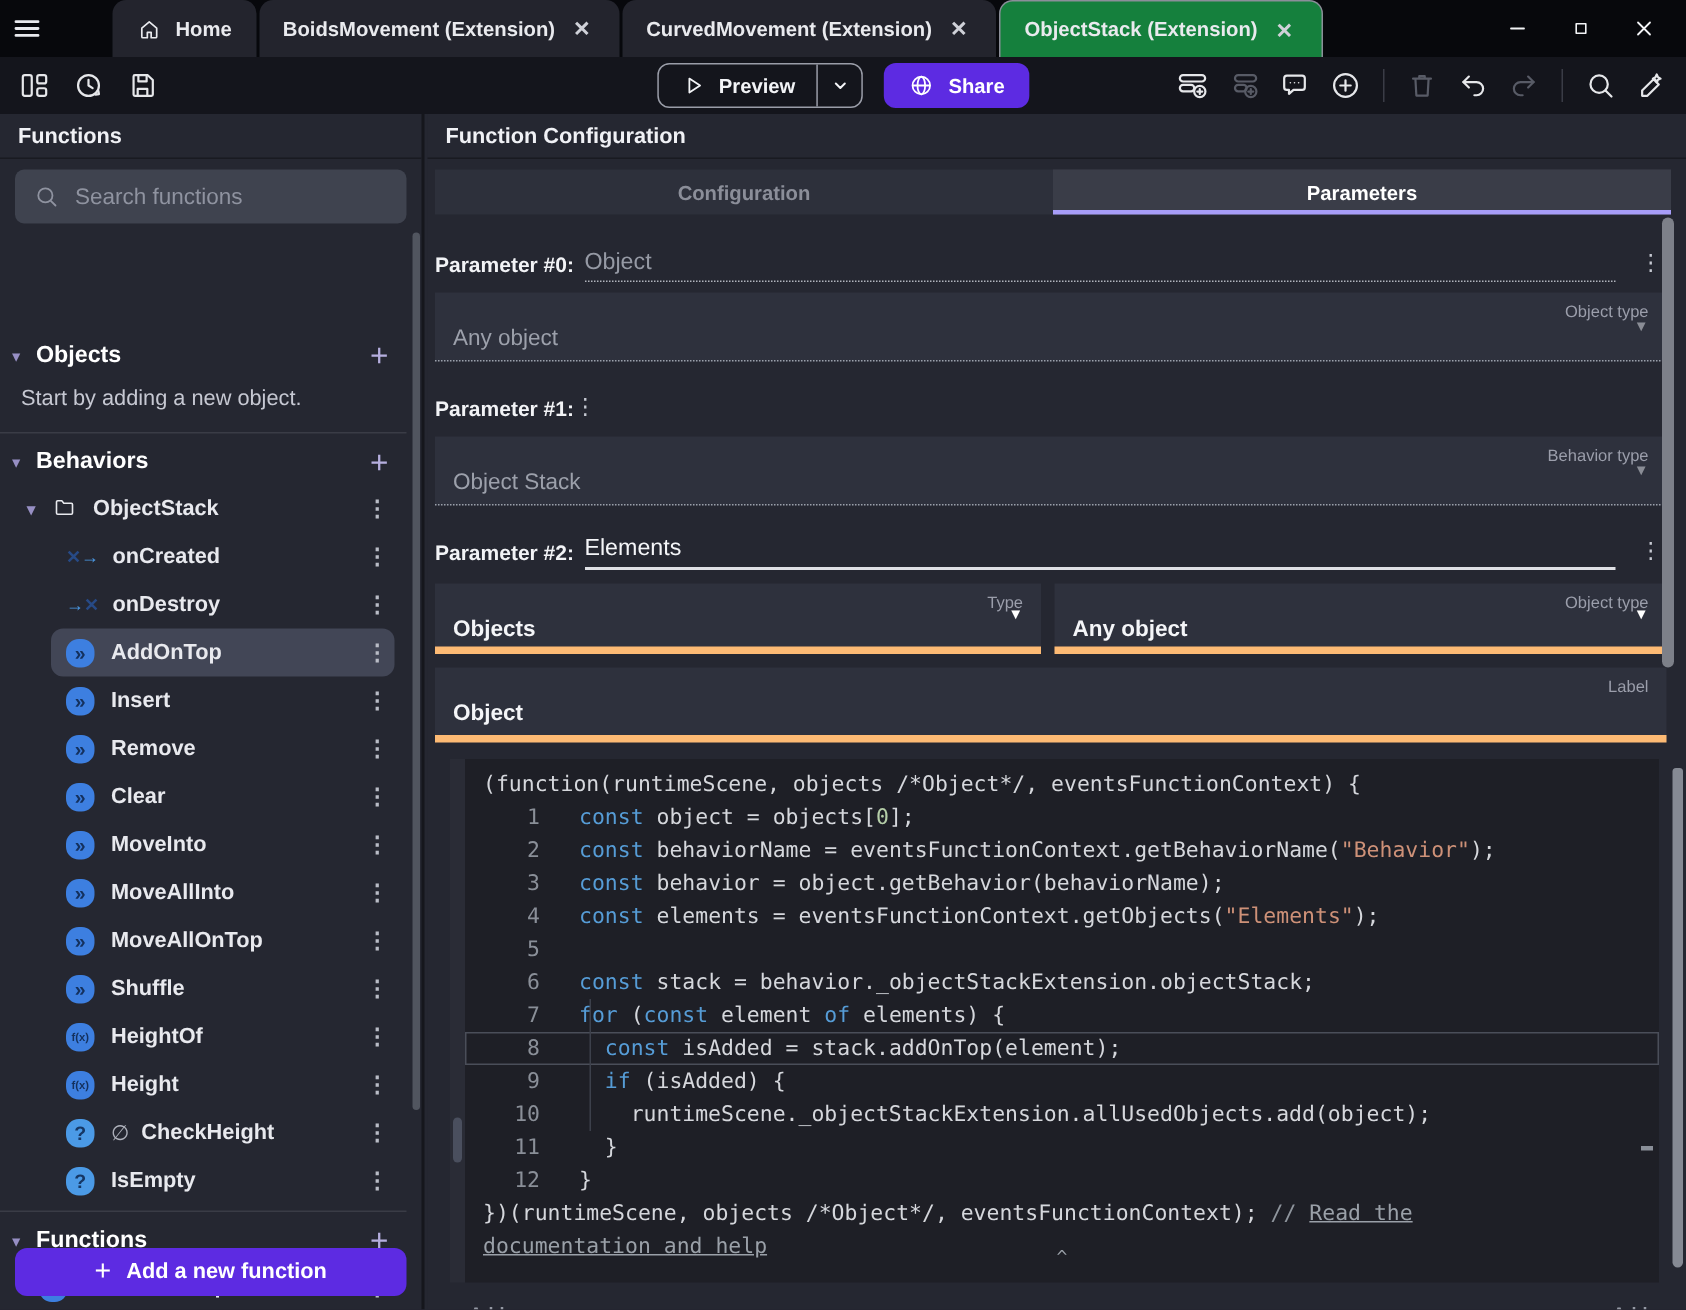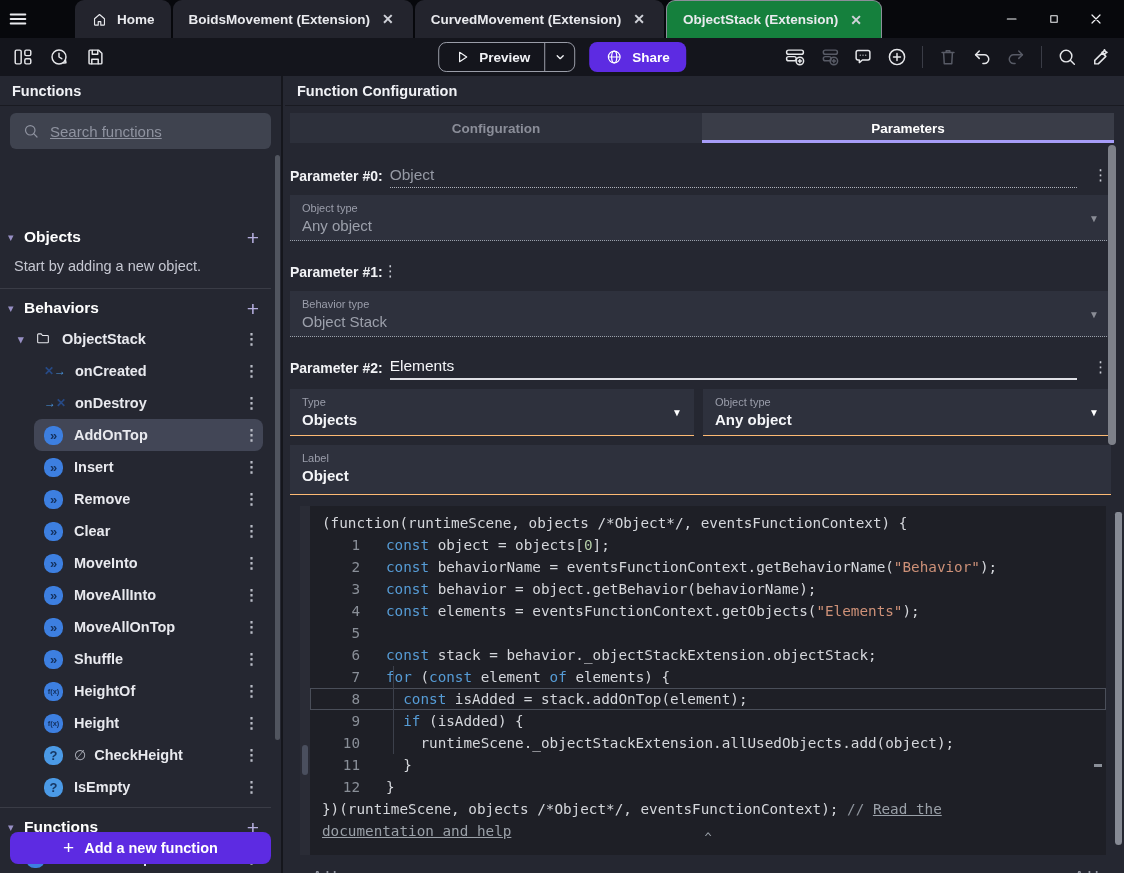--- a/index.html
+++ b/index.html
@@ -33,21 +33,21 @@
   .icon-btn.disabled { color:#585b66; }
   .tb-divider { width:1px; height:22px; background:#3a3c46; margin:0 4px; }
   .preview-btn { display:flex; align-items:center; height:30px; border:1px solid #9a9da8; border-radius:8px; color:#f2f3f6; cursor:pointer; }
   .preview-main { display:flex; align-items:center; gap:8px; padding:0 14px; font-weight:700; font-size:13.5px; }
   .preview-arrow { width:30px; height:100%; display:flex; align-items:center; justify-content:center; border-left:1px solid #9a9da8; }
   .share-btn { display:flex; align-items:center; gap:9px; height:30px; padding:0 16px; background:#5d2be2; border-radius:8px; color:#fff; font-weight:700; font-size:13.5px; cursor:pointer; }
 
   
   .sidebar { position:absolute; left:0; top:76px; width:283px; height:797px; background:#252731; border-right:2px solid #15161c; }
   .panel-header { height:30px; display:flex; align-items:center; padding:0 12px; font-weight:700; font-size:14.5px; color:#f0f1f5; border-bottom:1px solid #191a21; }
-  .search-box { position:absolute; left:10px; top:37px; width:261px; height:36px; background:#3f434f; border-radius:6px; display:flex; align-items:center; gap:10px; padding:0 12px; color:#8f93a0;text-decoration:underline; }
+  .search-box { position:absolute; left:10px; top:37px; width:261px; height:36px; background:#3f434f; border-radius:6px; display:flex; align-items:center; gap:10px; padding:0 12px; color:#8f93a0; }
   .search-box input { background:transparent; border:none; outline:none; color:#d9dbe2; font-size:15px; width:190px; font-family:"Liberation Sans",sans-serif; }
   .search-box input::placeholder { color:#8f93a0; }
   .section-row { display:flex; align-items:center; height:30px; padding:0 12px 0 8px; }
   .caret { color:#978fc4; font-size:11px; width:16px; }
   .section-label { font-weight:700; font-size:15.5px; color:#fff; }
   .plus-btn { margin-left:auto; color:#b5aede; font-size:21px; font-weight:400; line-height:1; cursor:pointer; }
   .hint-text { color:#c6c8d2; font-size:14.5px; padding:6px 12px 10px 14px; }
   .sb-divider { height:1px; background:#3a3c46; margin:4px 0; }
   .tree { position:absolute; left:0; top:146px; width:271px; }
   .tree-row { display:flex; align-items:center; height:32px; margin-right:8px; cursor:pointer; color:#e8e9ee; font-weight:700; font-size:14.5px; }
@@ -72,25 +72,25 @@
   .cfg-tab.active::after { content:""; position:absolute; left:0; bottom:0; width:100%; height:3px; background:#a79df8; }
 
   .param-row { position:absolute; left:5px; width:824px; height:28px; display:flex; align-items:flex-end; }
   .param-label { font-weight:700; font-size:14px; color:#f2f3f6; padding-bottom:4px; white-space:nowrap; }
   .param-name { flex:1; margin-left:7px; margin-right:16px; font-size:15.5px; padding-bottom:3px; }
   .param-name.dim { color:#9599a4; border-bottom:1px dotted #b0b3bc; }
   .param-name.bright { color:#f4f5f8; border-bottom:2px solid #dfe0e5; font-weight:400; }
   .param-menu { color:#c6c9d2; font-size:15px; padding:0 6px 4px 0; cursor:pointer; }
 
   .field { position:absolute; background:#2e313d; padding:7px 12px 6px 12px; cursor:pointer; }
-  .field .f-label { font-size:11px; color:#9b9eab; margin-bottom:3px; }
+  .field .f-label { font-size:11px; color:#9b9eab; margin-bottom:3px;text-align:right; }
   .field .f-value { font-size:15px; }
   .field.disabled { border-bottom:1px dotted #9aa0aa; }
   .field.disabled .f-value { color:#9ca0ab; }
-  .field.enabled { border-bottom:1px solid #fdba74; }
+  .field.enabled { border-bottom:5px solid #fdba74; }
   .field.enabled .f-value { color:#f4f5f8; font-weight:700; }
   .dd-arrow { position:absolute; right:12px; top:50%; transform:translateY(-50%); font-size:10px; }
   .field.disabled .dd-arrow { color:#8a8d96; }
   .field.enabled .dd-arrow { color:#fff; }
 
   
   .editor-strip { position:absolute; left:15px; top:430px; width:10px; height:349px; background:#2a2c36; }
   .editor-strip .handle { position:absolute; left:2px; top:239px; width:6px; height:30px; background:#4a4f5e; border-radius:3px; }
   .editor { position:absolute; left:25px; top:430px; width:796px; height:349px; background:#1e1f26; font-family:"DejaVu Sans Mono", monospace; font-size:14.3px; line-height:22px; color:#d5d7dc; padding-top:6px; cursor:text; }
   .code-wrapline { padding-left:12px; white-space:pre; }

